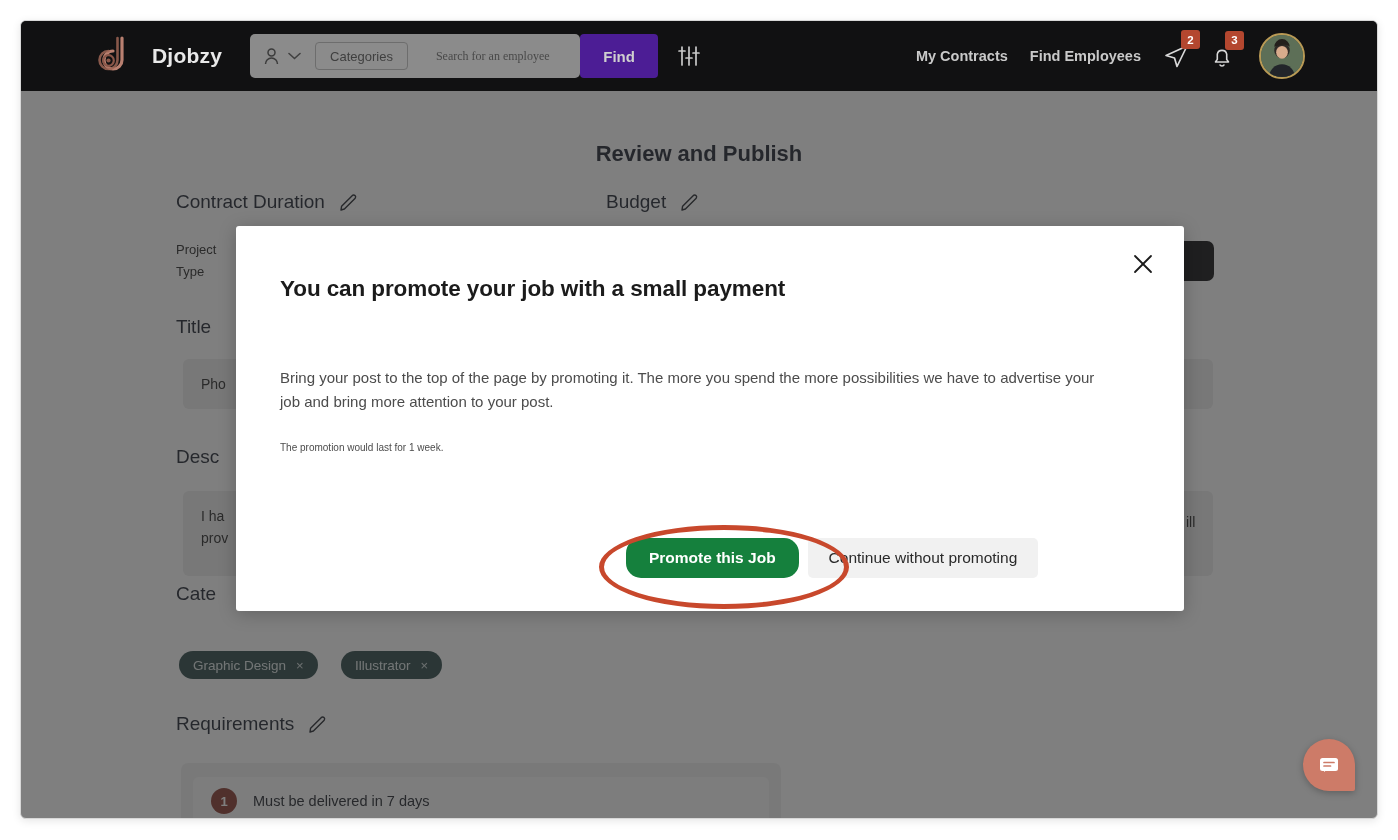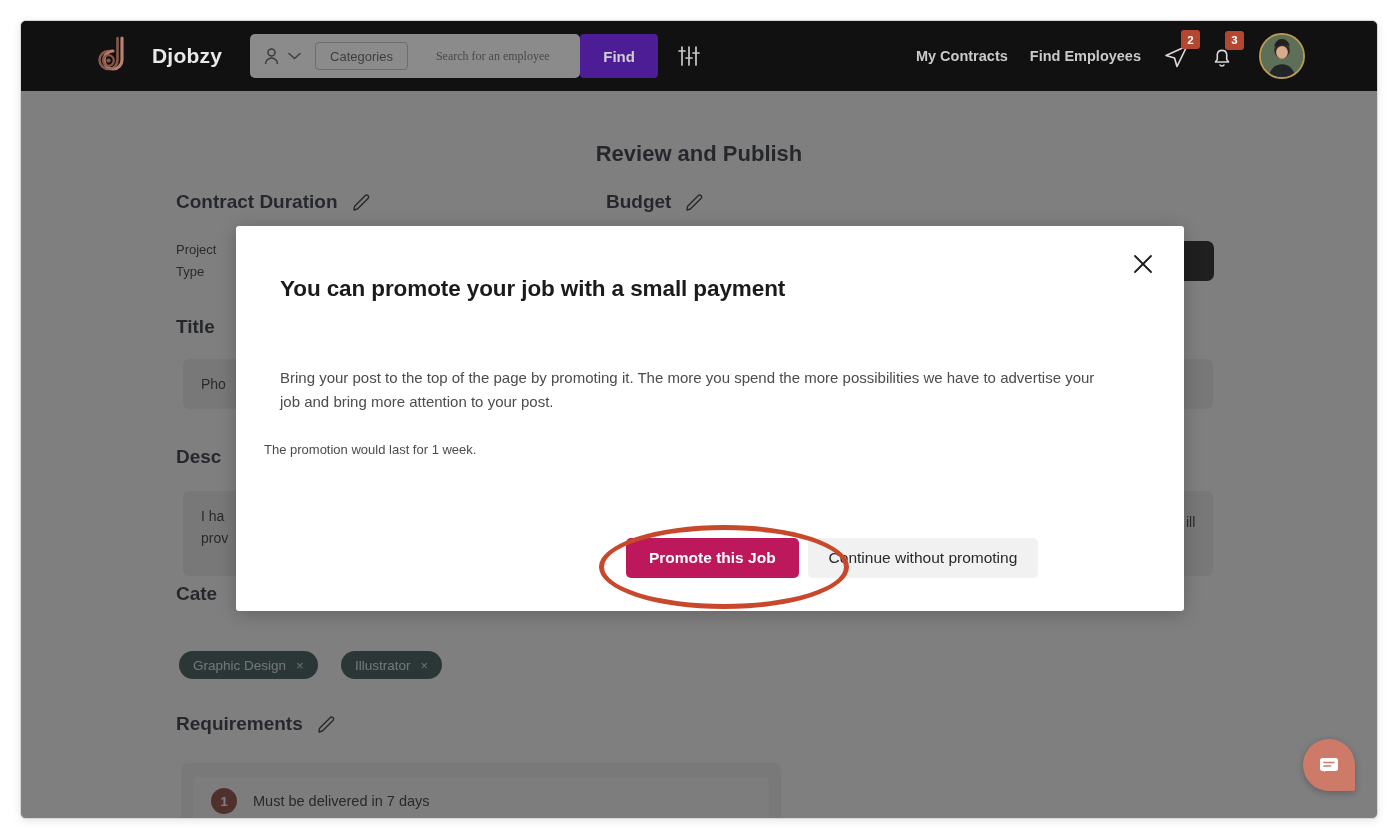--- a/index.html
+++ b/index.html
@@ -174,21 +174,21 @@
     font-weight: bold;
     color: #1e2430;
   }
 
   .sec-head {
     position: absolute;
     display: flex;
     align-items: center;
     gap: 14px;
     font-size: 19px;
-    font-weight: bold;
+    font-weight: normal;
     color: #1e2430;
   }
   .pencil { width: 19px; height: 19px; display: block; }
 
   .small-label {
     position: absolute;
     font-size: 13px;
     color: #2b2b2b;
     line-height: 22px;
   }
@@ -319,40 +319,40 @@
     top: 140px;
     left: 44px;
     width: 830px;
     font-size: 15px;
     line-height: 24px;
     color: #4c4c4c;
   }
   .modal-p2 {
     position: absolute;
     top: 216px;
-    left: 28px;
-    font-size: 13px;
+    left: 44px;
+    font-size: 10px;
     color: #4c4c4c;
     text-align: center;
   }
 
   .modal-actions {
     position: absolute;
     left: 390px;
     top: 312px;
     display: flex;
     align-items: center;
     gap: 9px;
   }
   .btn-promote {
     height: 40px;
-    background: #be185d;
+    background: #15803d;
     color: #ffffff;
     border: none;
-    border-radius: 5px;
+    border-radius: 15px;
     font-size: 15.5px;
     font-weight: bold;
     padding: 0 23px;
     font-family: "Liberation Sans", sans-serif;
     cursor: pointer;
     white-space: nowrap;
   }
   .btn-continue {
     height: 40px;
     background: #f1f1f1;

